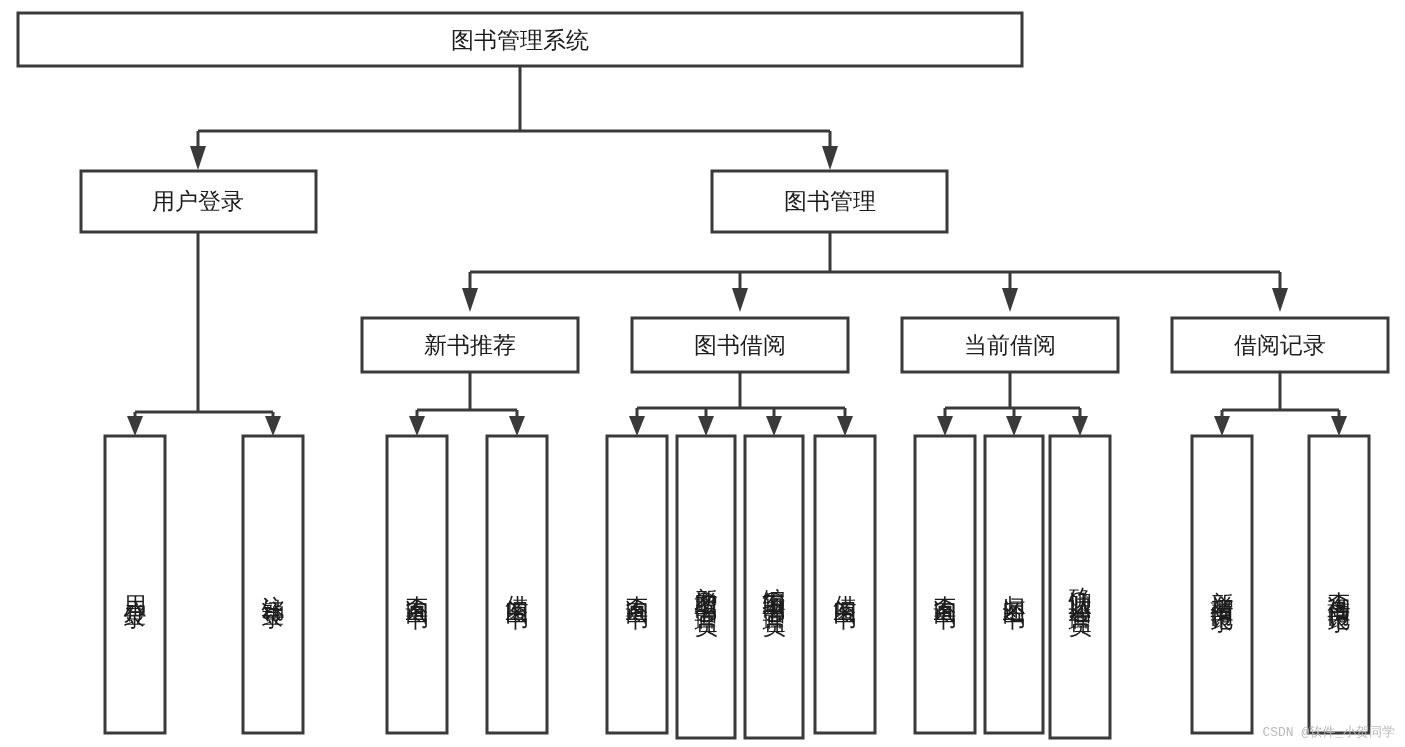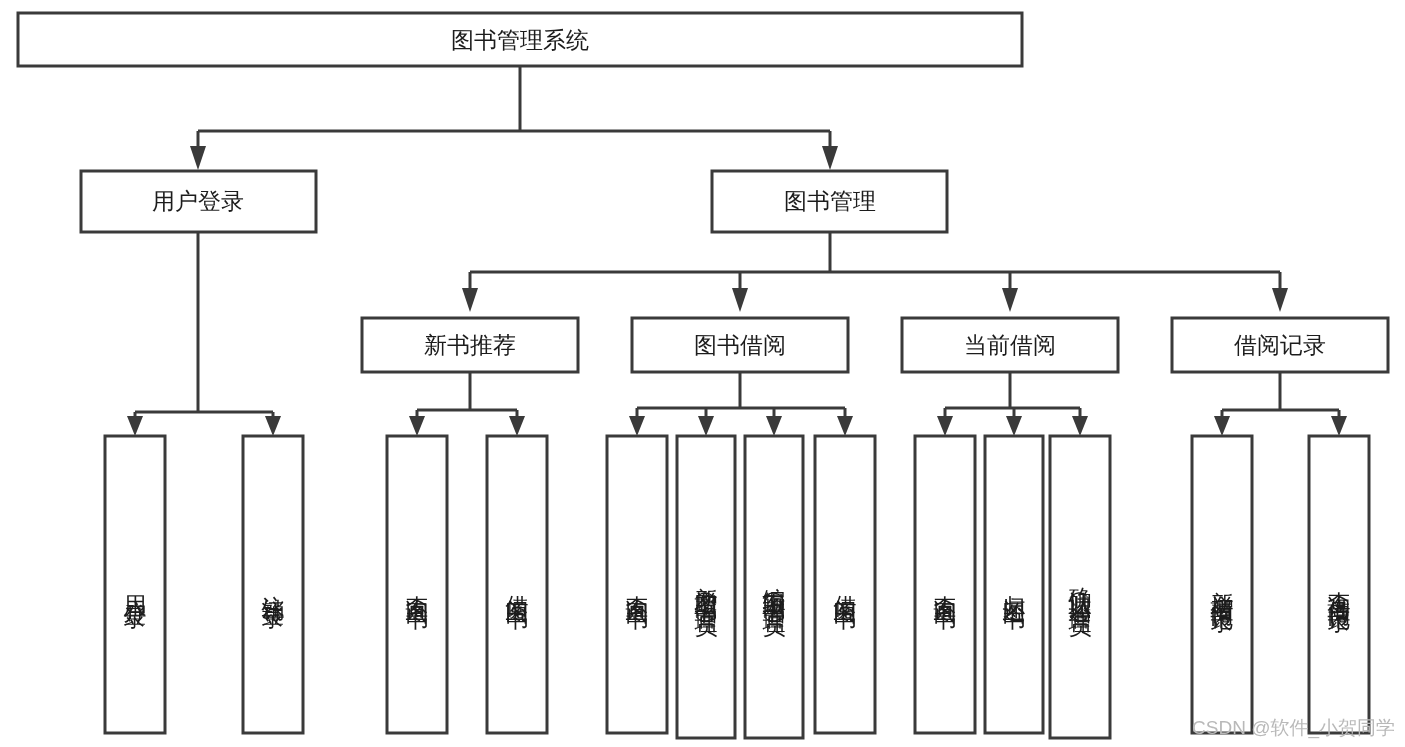--- a/index.html
+++ b/index.html
@@ -54,22 +54,22 @@
     font-size: 23px;
     line-height: 1;
     color: #1c1c1c;
     letter-spacing: 4px;
     white-space: nowrap;
   }
   .watermark {
     position: absolute;
     right: 10px;
     bottom: 6px;
-    font-family: Liberation Sans, sans-serif;
-    font-size: 19px;
+    font-family: Liberation Mono, monospace;
+    font-size: 13px;
     color: #b9b9b9;
     white-space: nowrap;
     pointer-events: none;
   }
 </style>
 </head>
 <body>
 
 <svg id="diagram" viewBox="0 0 1405 747" xmlns="http://www.w3.org/2000/svg">
 

